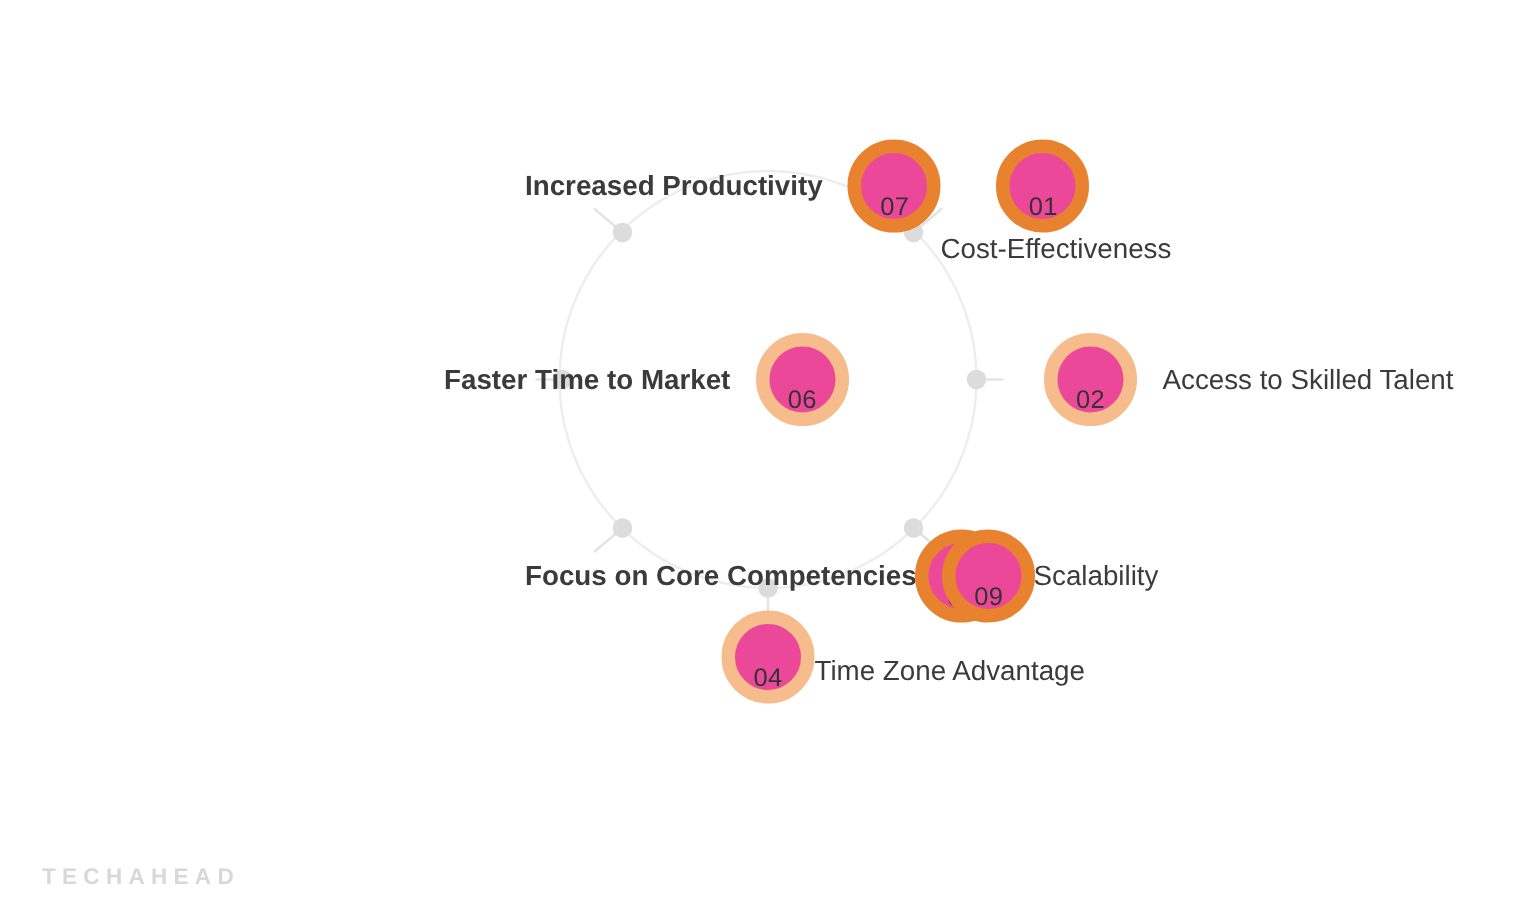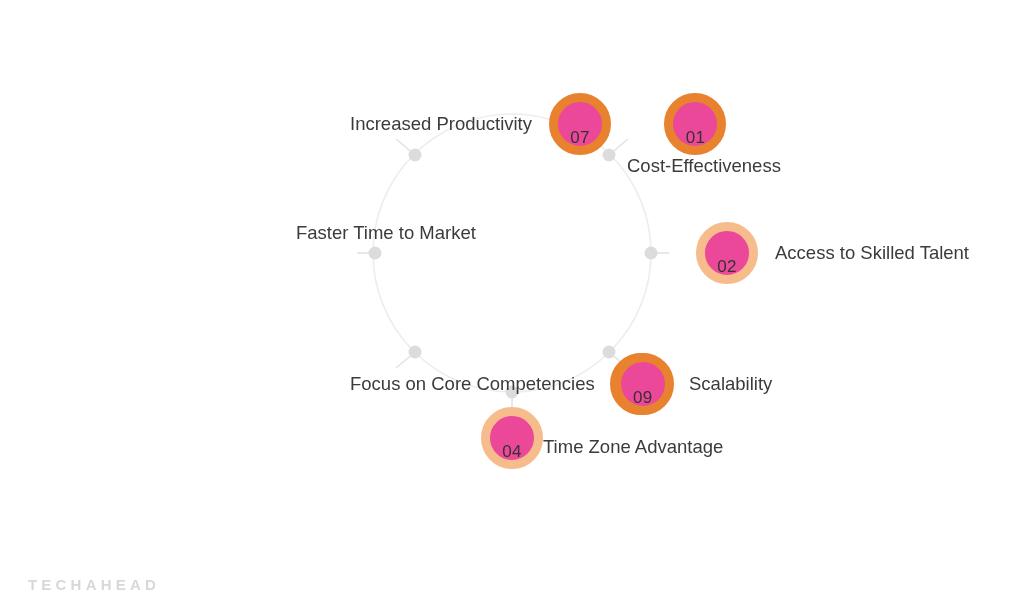--- a/index.html
+++ b/index.html
@@ -76,21 +76,21 @@
     font-weight: 400;
     color: #3b3b3b;
     white-space: nowrap;
     line-height: 1.2;
   }
 
   
   .node.right .node-label { margin-left: 17px; }
   
   .node.left { flex-direction: row-reverse; }
-  .node.left .node-label { margin-right: 17px; }
+  .node.left .node-label { margin-right: 17px; font-weight: bold; }
   
   .node.below {
     flex-direction: row;
     align-items: center;
   }
   .node.below .node-label { margin-top: 18px; }
 
   #footer-logo {
     position: absolute;
     left: 0;
@@ -159,20 +159,23 @@
   </div>
 
   <div class="node left" id="node-05" style="left:350px; top:353px;">
     <div class="ring dark">
       <span class="ring-num">09</span>
     </div>
     <span class="node-label">Focus on Core Competencies</span>
   </div>
 
   <div class="node left" id="node-06" style="left:296px; top:222px;">
+    <div class="ring light">
+      <span class="ring-num">06</span>
+    </div>
     <span class="node-label">Faster Time to Market</span>
   </div>
 
   <div class="node left" id="node-07" style="left:350px; top:93px;">
     <div class="ring dark">
       <span class="ring-num">07</span>
     </div>
     <span class="node-label">Increased Productivity</span>
   </div>
 

